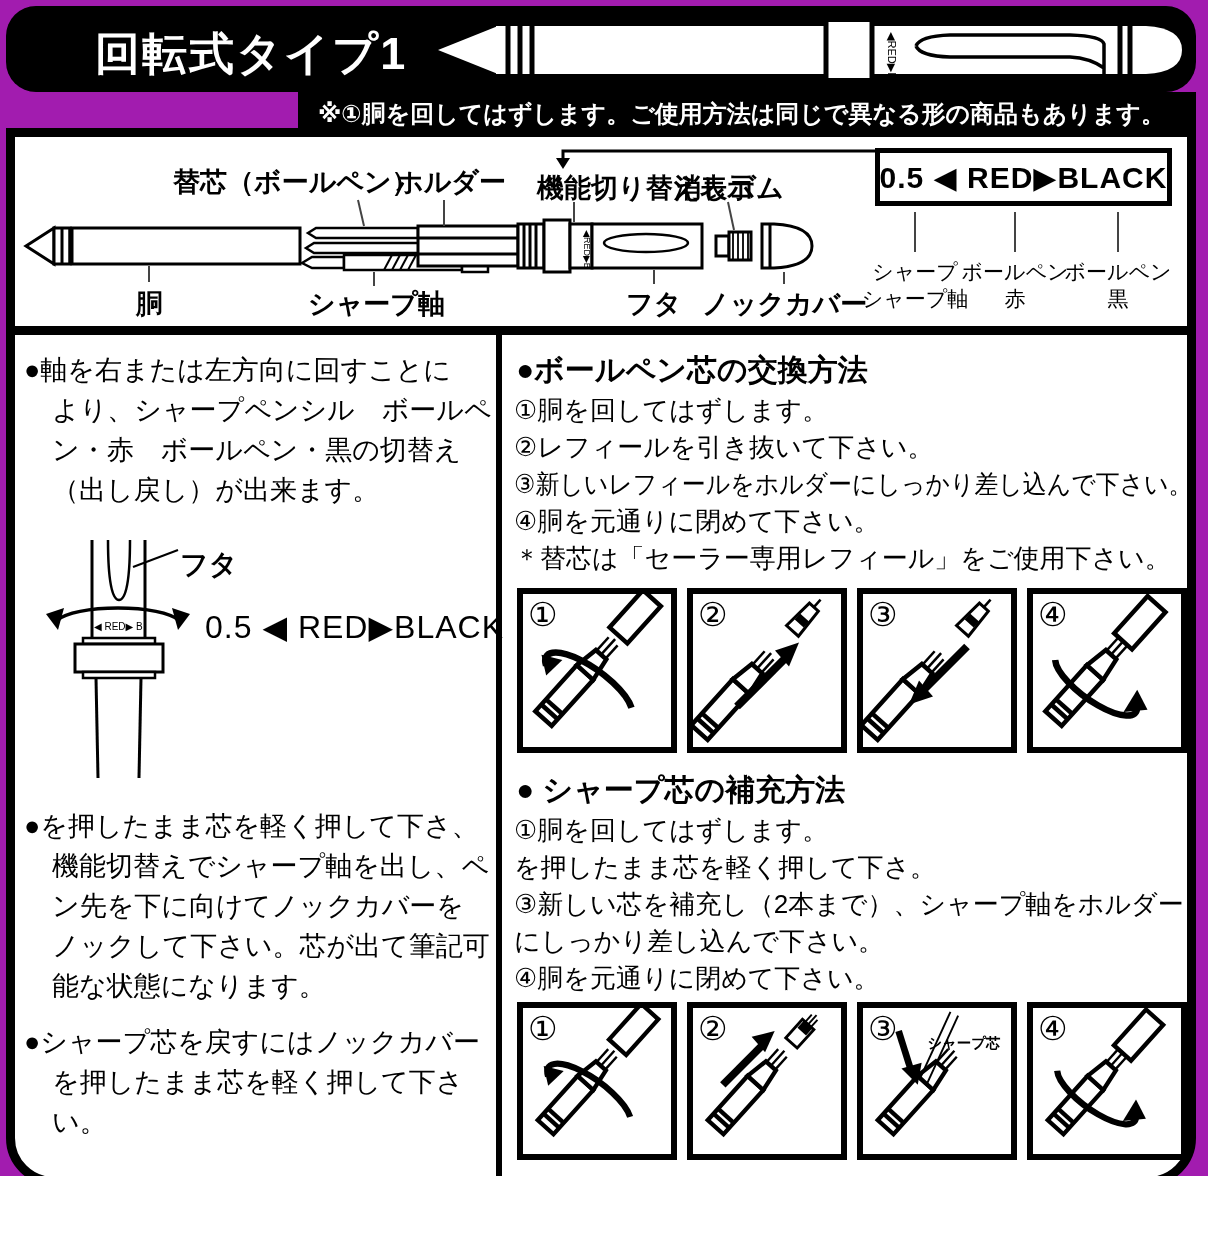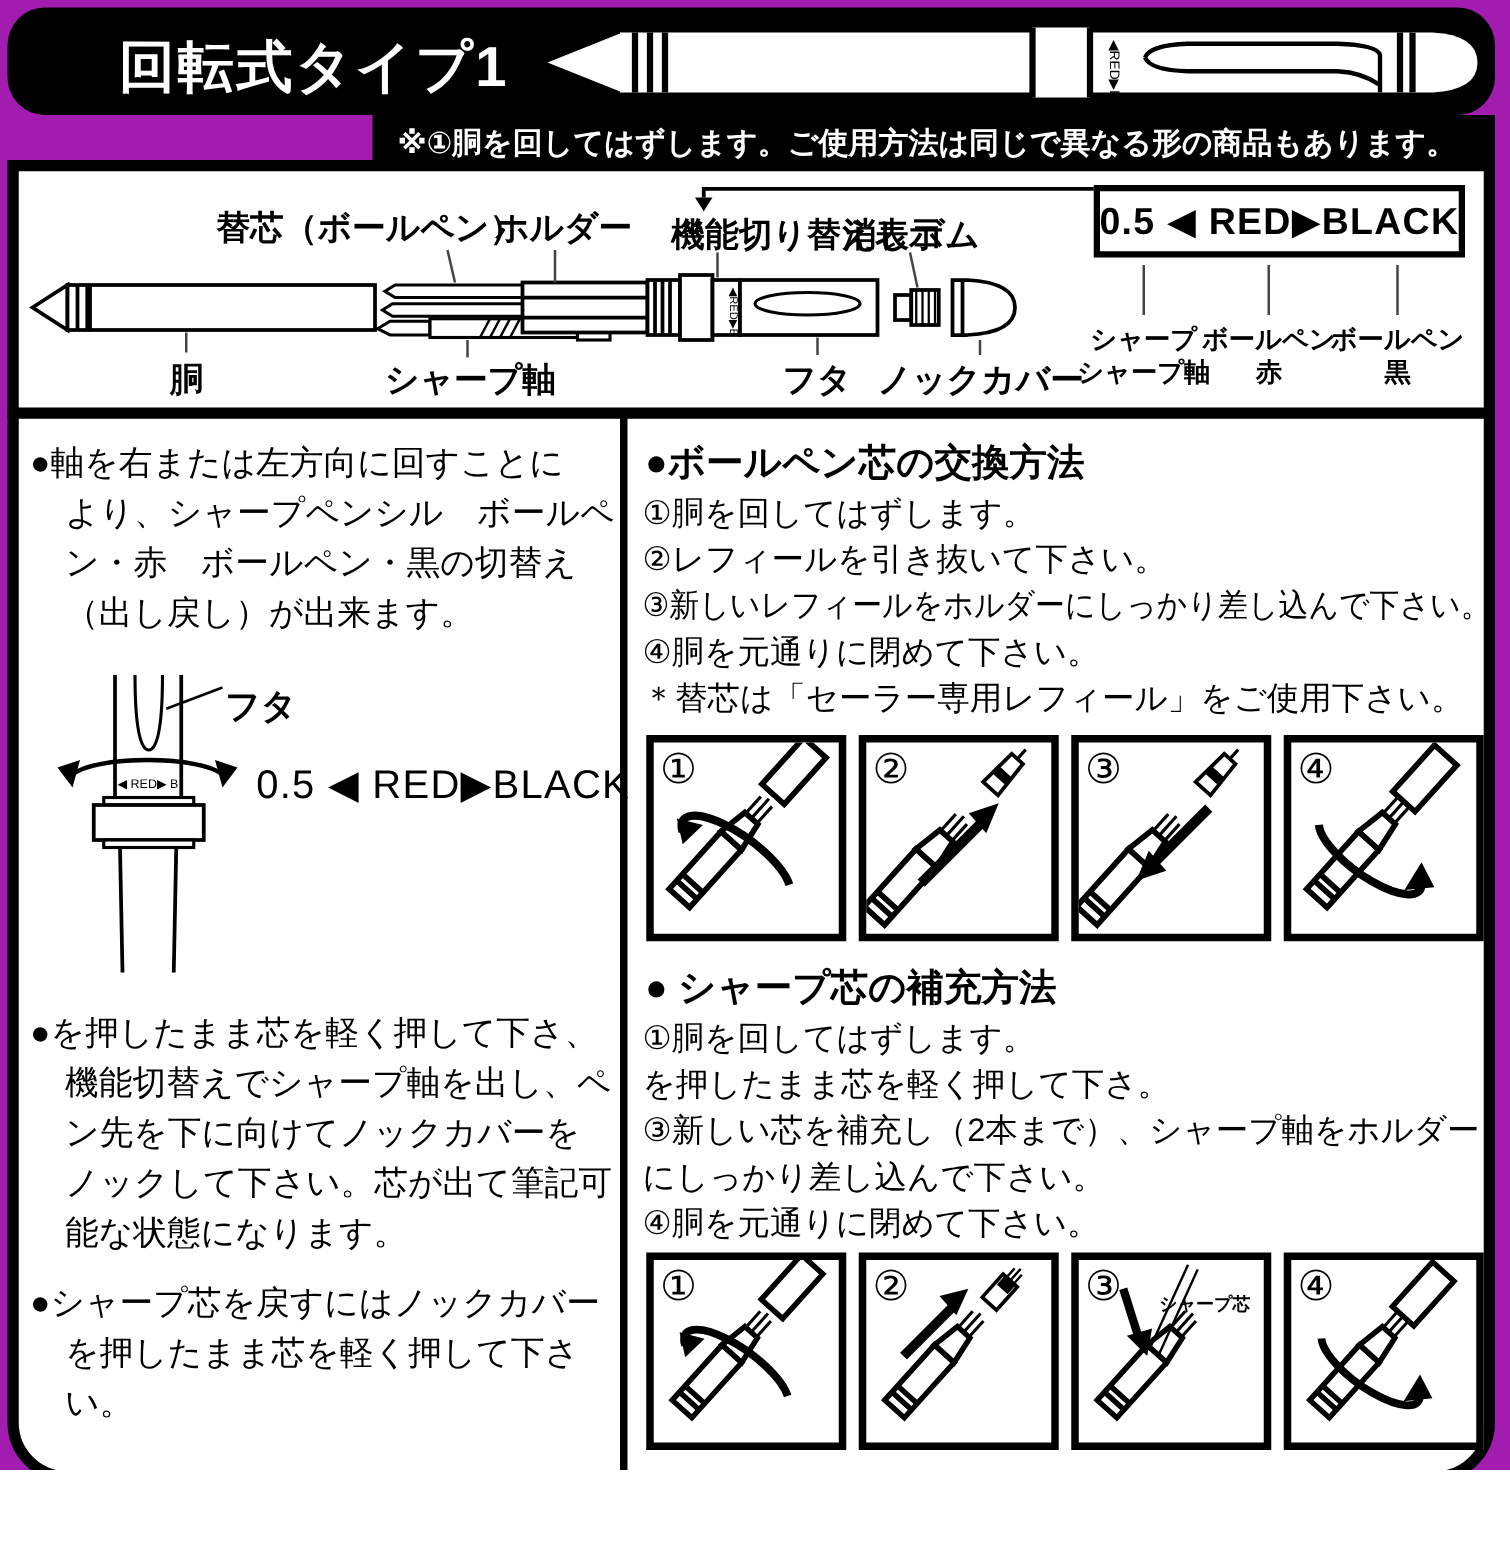--- a/index.html
+++ b/index.html
@@ -11,21 +11,21 @@
   #header-title{left:95px;top:24px;color:#fff;font-size:45px;font-weight:bold;white-space:nowrap;letter-spacing:2px;}
   #notice-strip{left:298px;top:92px;width:898px;height:42px;background:#000;}
   #notice-text{left:318px;top:98px;color:#fff;font-size:24px;font-weight:bold;white-space:nowrap;letter-spacing:0px;}
   
   #frame{left:6px;top:128px;width:1190px;height:1058px;border:9px solid #000;
          border-radius:0 0 48px 48px;box-sizing:border-box;background:#fff;}
   #parts-divider{left:6px;top:326px;width:1190px;height:9px;background:#000;}
   #col-divider{left:496px;top:332px;width:6px;height:846px;background:#000;}
   
   .lbl{font-weight:bold;font-size:27px;white-space:nowrap;}
-  .modecap{width:130px;text-align:center;font-weight:bold;font-size:21px;line-height:27px;white-space:nowrap;}
+  .modecap{width:130px;text-align:center;font-weight:normal;font-size:21px;line-height:27px;white-space:nowrap;}
   #indicator-box{left:875px;top:148px;width:297px;height:58px;border:5px solid #000;box-sizing:border-box;
                  display:flex;align-items:center;justify-content:center;font-size:30px;font-weight:bold;
                  letter-spacing:1px;white-space:nowrap;}
   
   .blines div{font-size:27px;line-height:40px;white-space:nowrap;}
   .blines div.ind{padding-left:28px;}
   .heading{font-size:30px;font-weight:bold;white-space:nowrap;}
   .steps div{font-size:26px;line-height:37px;white-space:nowrap;}
   .steps div.squeeze{transform:scaleX(.92);transform-origin:left center;}
   

